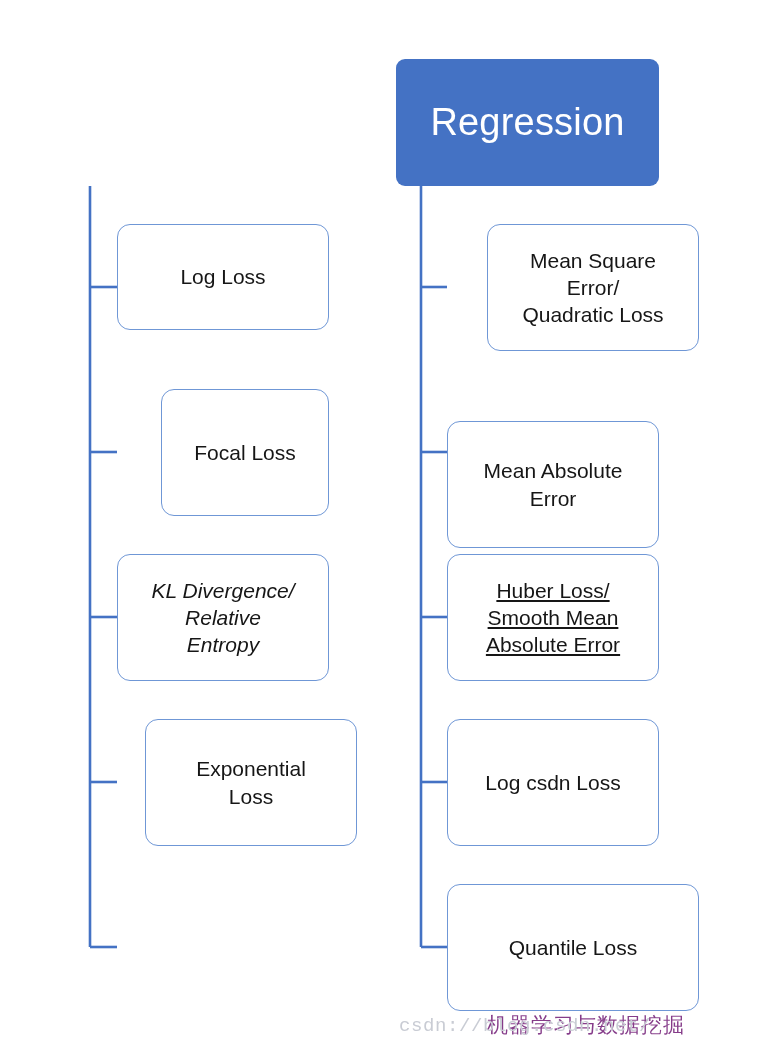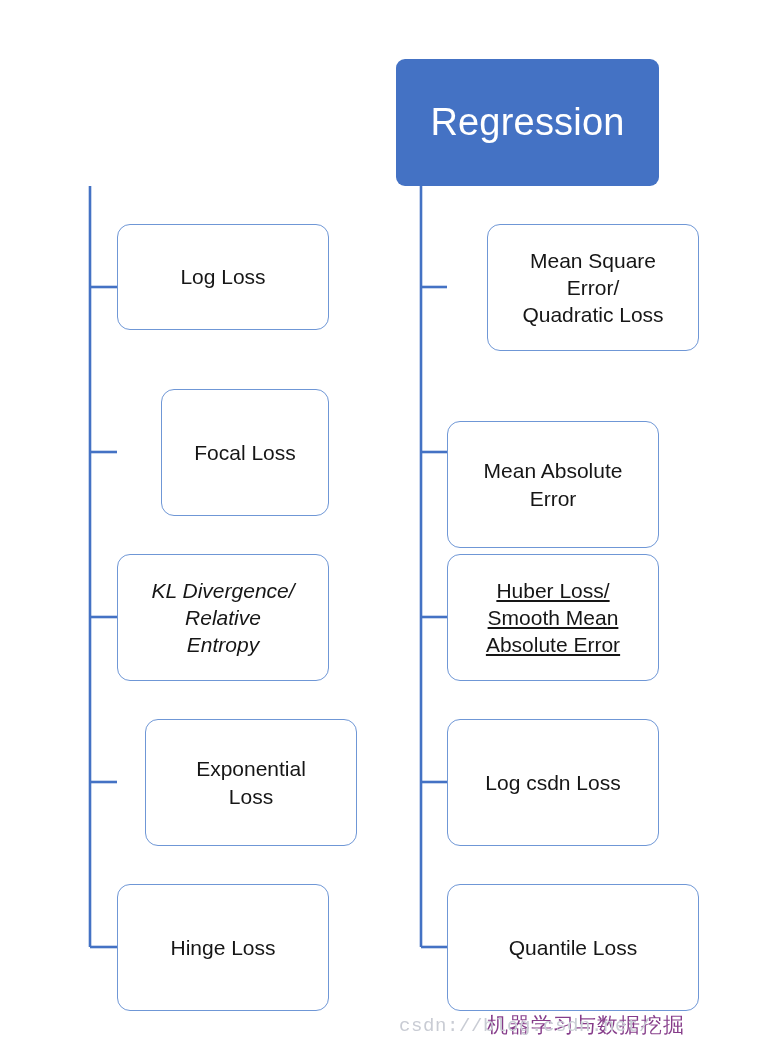--- a/index.html
+++ b/index.html
@@ -154,23 +154,20 @@
     <span>KL Divergence/
 Relative
 Entropy</span>
   </div>
 
   <div class="leaf-node" id="leaf-exponential">
     <span>Exponential
 Loss</span>
   </div>
 
-  <div class="leaf-node" id="leaf-hinge-loss">
-    <span>Hinge Loss</span>
-  </div>
 
   <div class="leaf-node" id="leaf-mse">
     <span>Mean Square
 Error/
 Quadratic Loss</span>
   </div>
 
   <div class="leaf-node" id="leaf-mae">
     <span>Mean Absolute
 Error</span>

